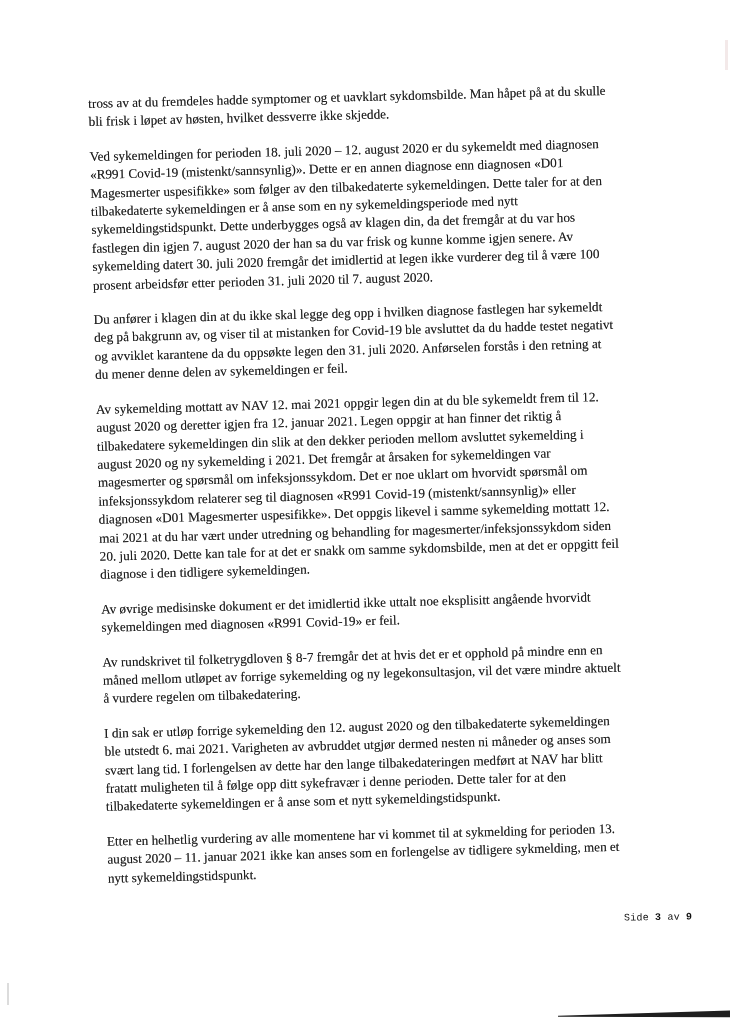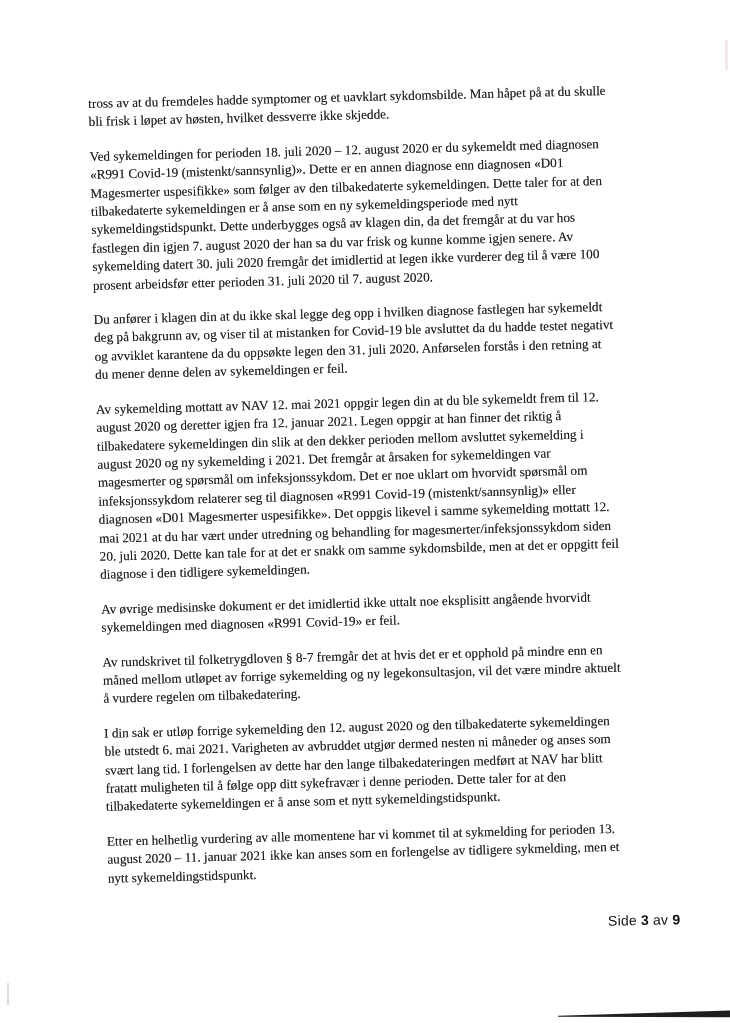--- a/index.html
+++ b/index.html
@@ -30,24 +30,24 @@
     font-size: 13.2px;
     line-height: 18.4px;
   }
   .text-block p {
     margin: 0 0 16px 0;
     white-space: pre-line;
     text-shadow: 0 0 0.5px rgba(25,25,25,0.55);
   }
   .footer {
     position: absolute;
-    left: 608px;
+    left: 624px;
     top: 912px;
-    font-family: Liberation Sans, sans-serif;
-    font-size: 14px;
+    font-family: Liberation Mono, monospace;
+    font-size: 10px;
     color: #111111;
     transform: rotate(-1deg);
     letter-spacing: 0.2px;
     white-space: nowrap;
   }
   .footer .num {
     font-weight: 700;
   }
   .scan-wedge {
     position: absolute;

